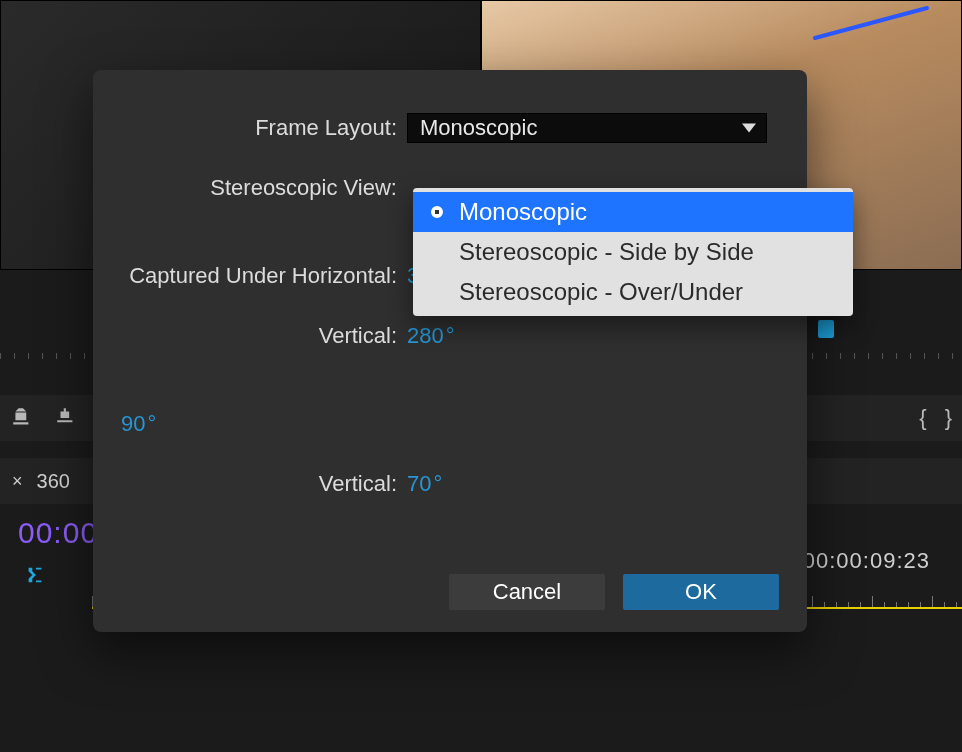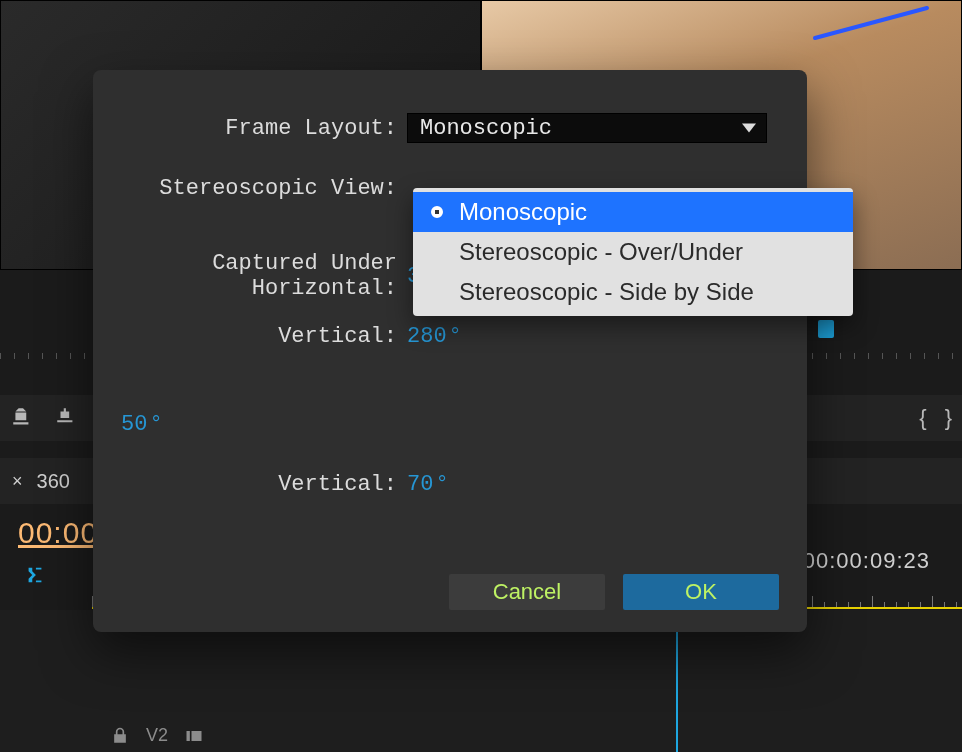--- a/index.html
+++ b/index.html
@@ -10,54 +10,54 @@
   .bg .preview-row{position:absolute;left:0;top:0;width:962px;height:270px;display:flex;}
   .bg .preview-row .pane{flex:1;background:linear-gradient(135deg,#2a2a2a,#171717);border:1px solid #000;}
   .bg .preview-row .pane.right{background:linear-gradient(160deg,#e7c9a6 0%,#b88b5f 40%,#8b6d53 100%);position:relative;}
   .bg .preview-row .pane.right::after{content:"";position:absolute;right:30px;top:20px;width:120px;height:4px;background:#2a57ff;border-radius:2px;transform:rotate(-15deg);}
   .bg .toolbar{position:absolute;left:0;top:395px;width:962px;height:46px;background:#232323;display:flex;align-items:center;gap:18px;padding:0 10px;}
   .bg .toolbar .tool-icon{width:26px;height:22px;display:flex;align-items:center;justify-content:center;fill:#b8b8b8;}
   .bg .toolbar .spacer{flex:1;}
   .bg .toolbar .brace{color:#b8b8b8;font-size:22px;}
   .bg .seq-header{position:absolute;left:0;top:458px;width:962px;height:46px;background:#232323;display:flex;align-items:center;padding:0 12px;color:#cfcfcf;font-size:20px;}
   .bg .seq-header .x{color:#cfcfcf;margin-right:14px;font-size:18px;}
-  .bg .tc{position:absolute;left:18px;top:516px;font-size:30px;color:#fdba74;font-weight:400;letter-spacing:1px;text-decoration:underline;}
+  .bg .tc{position:absolute;left:18px;top:516px;font-size:30px;color:#8b5cf6;font-weight:400;letter-spacing:1px;}
   .bg .tc2{position:absolute;right:32px;top:548px;font-size:22px;color:#cfcfcf;letter-spacing:1px;}
   .bg .razor{position:absolute;left:22px;top:564px;}
   .bg .razor svg{fill:#1ea7e1;width:26px;height:22px;}
   .bg .ruler{position:absolute;left:92px;right:0;top:582px;height:26px;}
   .bg .ruler .tick{position:absolute;bottom:0;width:1px;height:6px;background:#777;}
   .bg .ruler .tick.big{height:12px;}
   .bg .yellow-line{position:absolute;left:92px;right:0;top:607px;height:2px;background:#e7d100;}
   .bg .playhead-marker{position:absolute;right:128px;top:320px;width:16px;height:18px;background:#1ea7e1;border-radius:2px;}
   .bg .timeline-body{position:absolute;left:0;top:610px;width:962px;height:142px;background:#1e1e1e;}
   .bg .timeline-body .playhead{position:absolute;left:676px;top:0;width:2px;height:100%;background:#1ea7e1;}
   .bg .timeline-body .track-label{position:absolute;left:110px;bottom:6px;display:flex;align-items:center;gap:16px;color:#8c8c8c;font-size:18px;}
   .bg .timeline-body .track-label svg{width:20px;height:20px;fill:#8c8c8c;}
   .bg .scale-row{position:absolute;left:0;top:345px;width:962px;height:14px;}
   .bg .scale-row .st{position:absolute;bottom:0;width:1px;height:6px;background:#555;}
 
   
   .dialog{position:absolute;left:93px;top:70px;width:714px;height:562px;background:#2f2f2f;border-radius:8px;box-shadow:0 20px 50px rgba(0,0,0,.55);color:#dcdcdc;}
   .dialog .titlebar{height:40px;background:linear-gradient(#f2f2f2,#d9d9d9);border-top-left-radius:8px;border-top-right-radius:8px;display:flex;align-items:center;justify-content:center;color:#3a3a3a;font-size:22px;font-weight:400;}
   .dialog .body{padding:28px 28px 0 28px;}
-  .form-row{display:flex;align-items:center;height:60px;font-family:Liberation Mono, monospace;}
+  .form-row{display:flex;align-items:center;height:60px;}
   .form-row .lbl{width:286px;text-align:right;padding-right:10px;font-size:22px;color:#dcdcdc;}
   .form-row .val{font-size:22px;color:#2696d4;}
   .form-row .val .deg{margin-left:2px;}
   .select{position:relative;width:360px;height:30px;background:#0c0c0c;display:flex;align-items:center;padding:0 12px;font-size:22px;color:#e8e8e8;border:1px solid #000;}
   .select .tri{position:absolute;right:10px;top:50%;transform:translateY(-50%);width:0;height:0;border-left:7px solid transparent;border-right:7px solid transparent;border-top:9px solid #dcdcdc;}
   .dropdown{position:absolute;left:320px;top:118px;width:440px;background:#e1e1e1;border-radius:4px;box-shadow:0 10px 24px rgba(0,0,0,.45);padding:4px 0;z-index:5;}
   .dropdown .opt{height:40px;display:flex;align-items:center;font-size:24px;color:#2b2b2b;padding-left:46px;position:relative;}
   .dropdown .opt.selected{background:#1e73ff;color:#fff;}
   .dropdown .opt .radio-dot{position:absolute;left:18px;top:50%;transform:translateY(-50%);width:12px;height:12px;border-radius:50%;border:2px solid #555;background:#fff;}
   .dropdown .opt.selected .radio-dot{border-color:#fff;background:radial-gradient(circle,#333 0 40%,#fff 45% 100%);} 
 
   .dialog .footer{position:absolute;left:0;right:0;bottom:22px;display:flex;justify-content:flex-end;gap:18px;padding-right:28px;}
-  .btn{width:156px;height:36px;display:flex;align-items:center;justify-content:center;font-size:22px;color:#bef264;background:#3c3c3c;border:none;border-radius:2px;}
+  .btn{width:156px;height:36px;display:flex;align-items:center;justify-content:center;font-size:22px;color:#ffffff;background:#3c3c3c;border:none;border-radius:2px;}
   .btn.primary{background:#1d6a9e;}
 
   .gap{height:28px;}
 </style>
 </head>
 <body>
 
 <div class="bg">
   <div class="preview-row">
     <div class="pane"></div>
@@ -237,32 +237,20 @@
       <div class="tick" style="left: 792px;"></div>
       <div class="tick" style="left: 804px;"></div>
       <div class="tick" style="left: 816px;"></div>
       <div class="tick" style="left: 828px;"></div>
       <div class="tick big" style="left: 840px;"></div>
       <div class="tick" style="left: 852px;"></div>
       <div class="tick" style="left: 864px;"></div>
     </div>
   <div class="yellow-line"></div>
 
-  <div class="timeline-body">
-    <div class="playhead"></div>
-    <div class="track-label">
-      <svg viewBox="0 0 24 24">
-          <path d="M12 2a5 5 0 00-5 5v3H5v10h14V10h-2V7a5 5 0 00-5-5zm-3 8V7a3 3 0 016 0v3z"></path>
-        </svg>
-      <span>V2</span>
-      <svg viewBox="0 0 24 24">
-          <path d="M3 6h4v12H3zM9 6h12v12H9z"></path>
-        </svg>
-    </div>
-  </div>
 </div>
 
 <div class="dialog">
 
   <div class="body">
     <div class="form-row">
       <div class="lbl">Frame Layout:</div>
       <div class="select">
         <span>Monoscopic</span>
         <span class="tri"></span>
@@ -285,41 +273,41 @@
       <div class="lbl">Vertical:</div>
       <div class="val">
         <span>280</span><span class="deg">°</span>
       </div>
     </div>
 
     <div class="gap"></div>
 
     <div class="form-row">
       <div class="val">
-        <span>50</span><span class="deg">°</span>
+        <span>90</span><span class="deg">°</span>
       </div>
     </div>
     <div class="form-row">
       <div class="lbl">Vertical:</div>
       <div class="val">
         <span>70</span><span class="deg">°</span>
       </div>
     </div>
   </div>
 
   <div class="dropdown" id="fl-dropdown">
       <div class="opt selected">
         <span class="radio-dot"></span>
         <span>Monoscopic</span>
       </div>
       <div class="opt">
+        <span>Stereoscopic - Side by Side</span>
+      </div>
+      <div class="opt">
         <span>Stereoscopic - Over/Under</span>
-      </div>
-      <div class="opt">
-        <span>Stereoscopic - Side by Side</span>
       </div>
     </div>
 
   <div class="footer">
     <button class="btn">Cancel</button>
     <button class="btn primary">OK</button>
   </div>
 </div>
 
 </body></html>

